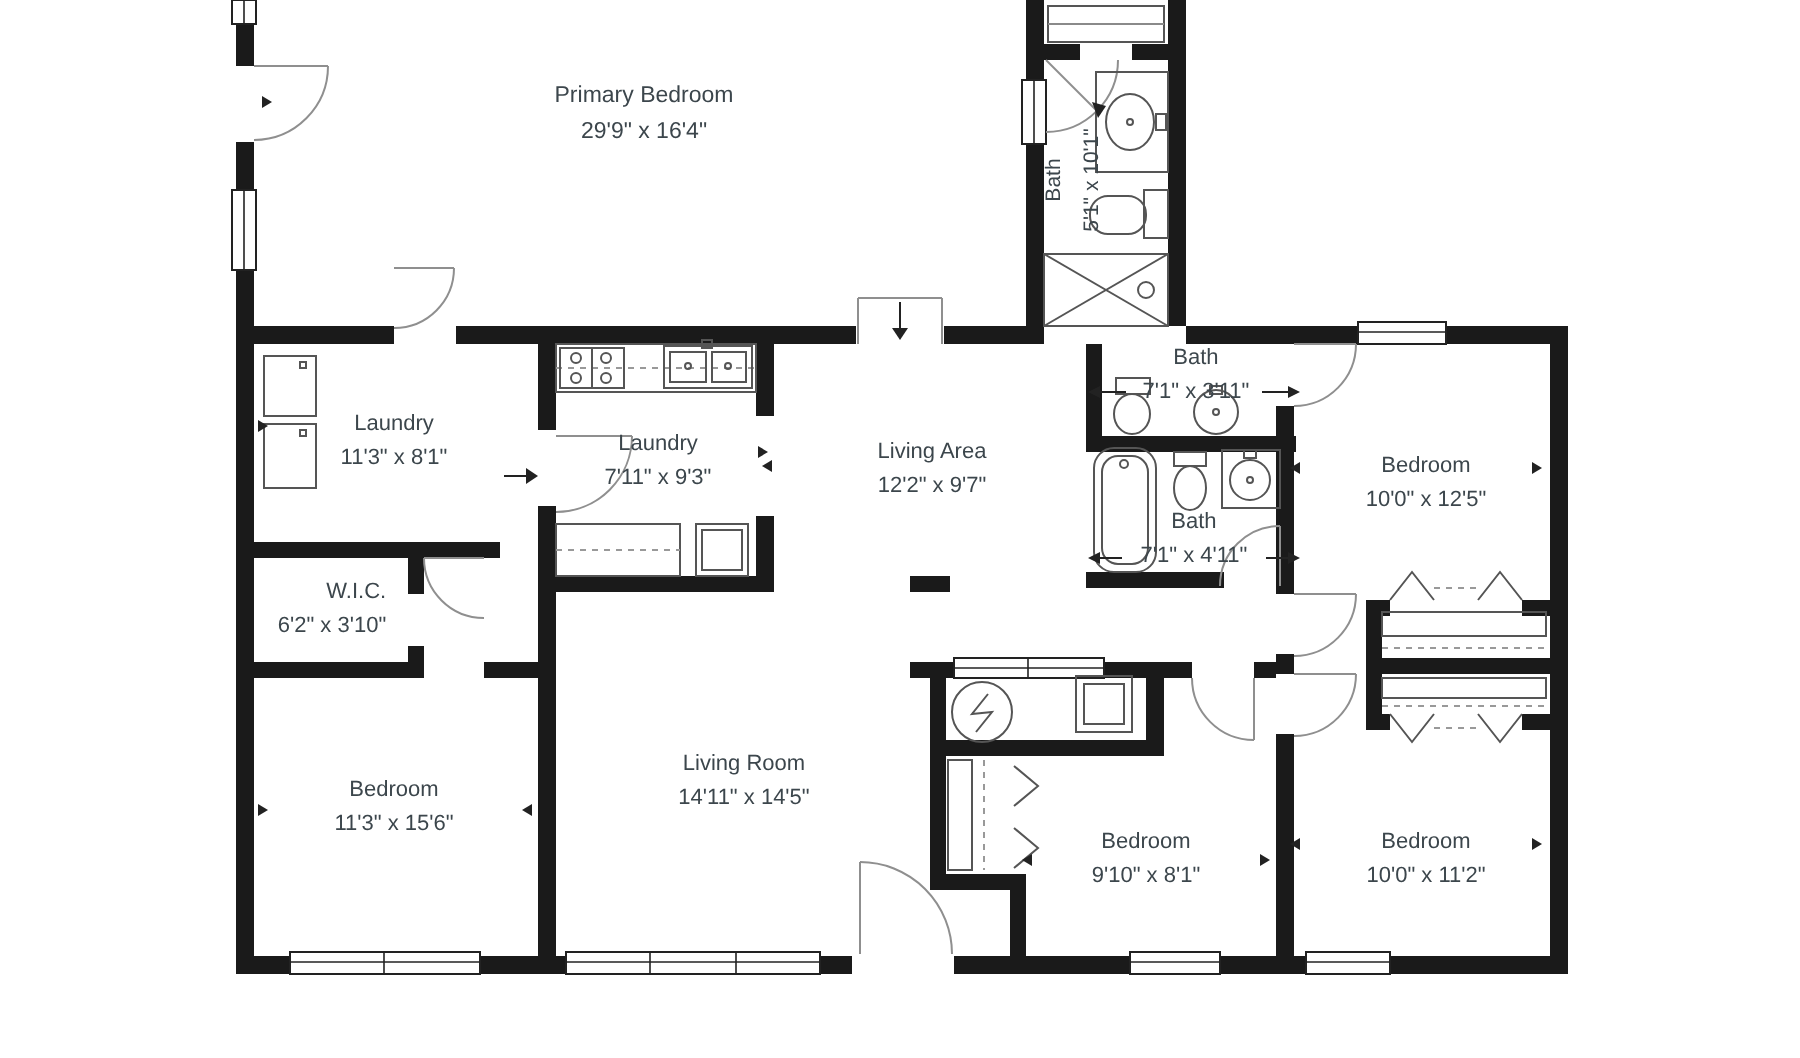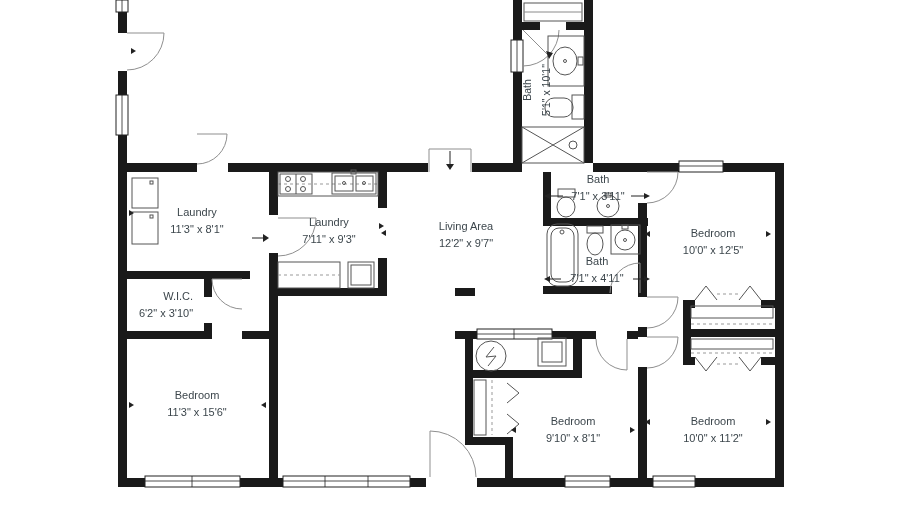--- a/index.html
+++ b/index.html
@@ -364,20 +364,24 @@
     <polygon points="766,419 766,425 771,422"></polygon>
     <polygon points="129,402 129,408 134,405"></polygon>
     <polygon points="266,402 266,408 261,405"></polygon>
     <polygon points="129,210 129,216 134,213"></polygon>
     <polygon points="131,54 131,48 136,51"></polygon>
     <polygon points="516,427 516,433 511,430"></polygon>
     <polygon points="630,427 630,433 635,430"></polygon>
   </g>
 </svg>
 
+<div class="roomlabel big" style="left:322px;top:57px;">
+  <div>Primary Bedroom</div>
+  <div>29'9" x 16'4"</div>
+</div>
 <div class="roomlabel rot" style="left:537px;top:90px;">
   <div>Bath</div>
   <div>5'1" x 10'1"</div>
 </div>
 <div class="roomlabel" style="left:197px;top:221px;">
   <div>Laundry</div>
   <div>11'3" x 8'1"</div>
 </div>
 <div class="roomlabel" style="left:329px;top:231px;">
   <div>Laundry</div>
@@ -400,20 +404,24 @@
   <div>7'1" x 4'11"</div>
 </div>
 <div class="roomlabel" style="left:166px;top:305px;text-align:right;">
   <div>W.I.C.</div>
   <div>6'2" x 3'10"</div>
 </div>
 <div class="roomlabel" style="left:197px;top:404px;">
   <div>Bedroom</div>
   <div>11'3" x 15'6"</div>
 </div>
+<div class="roomlabel" style="left:372px;top:391px;">
+  <div>Living Room</div>
+  <div>14'11" x 14'5"</div>
+</div>
 <div class="roomlabel" style="left:573px;top:430px;">
   <div>Bedroom</div>
   <div>9'10" x 8'1"</div>
 </div>
 <div class="roomlabel" style="left:713px;top:430px;">
   <div>Bedroom</div>
   <div>10'0" x 11'2"</div>
 </div>
 
 </div>

